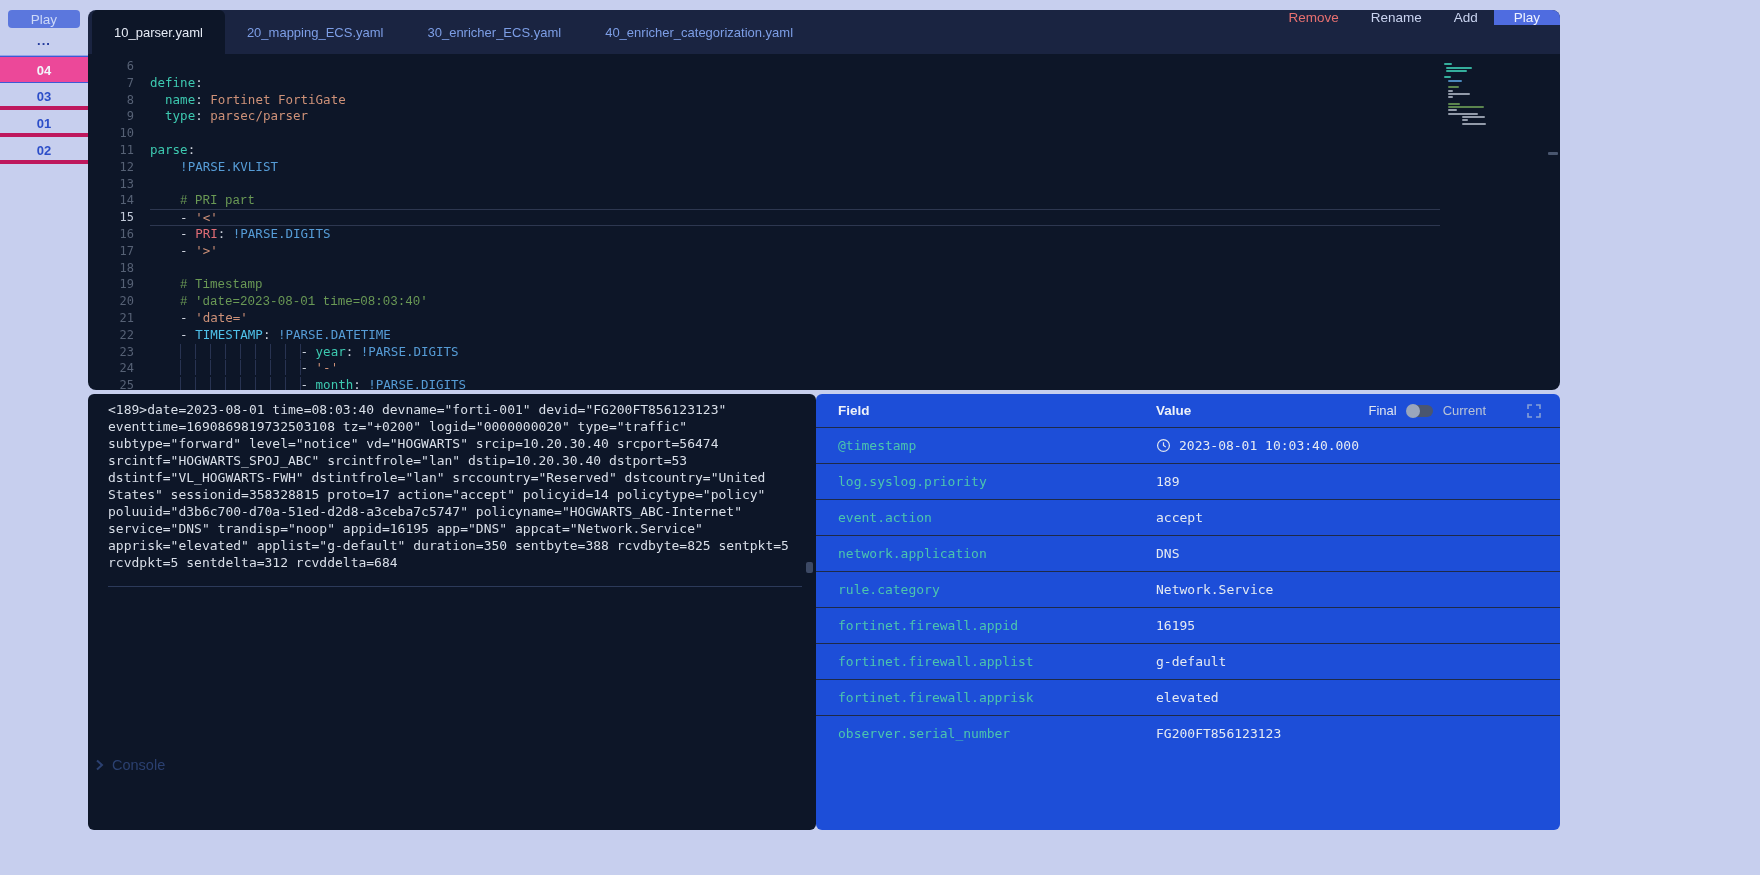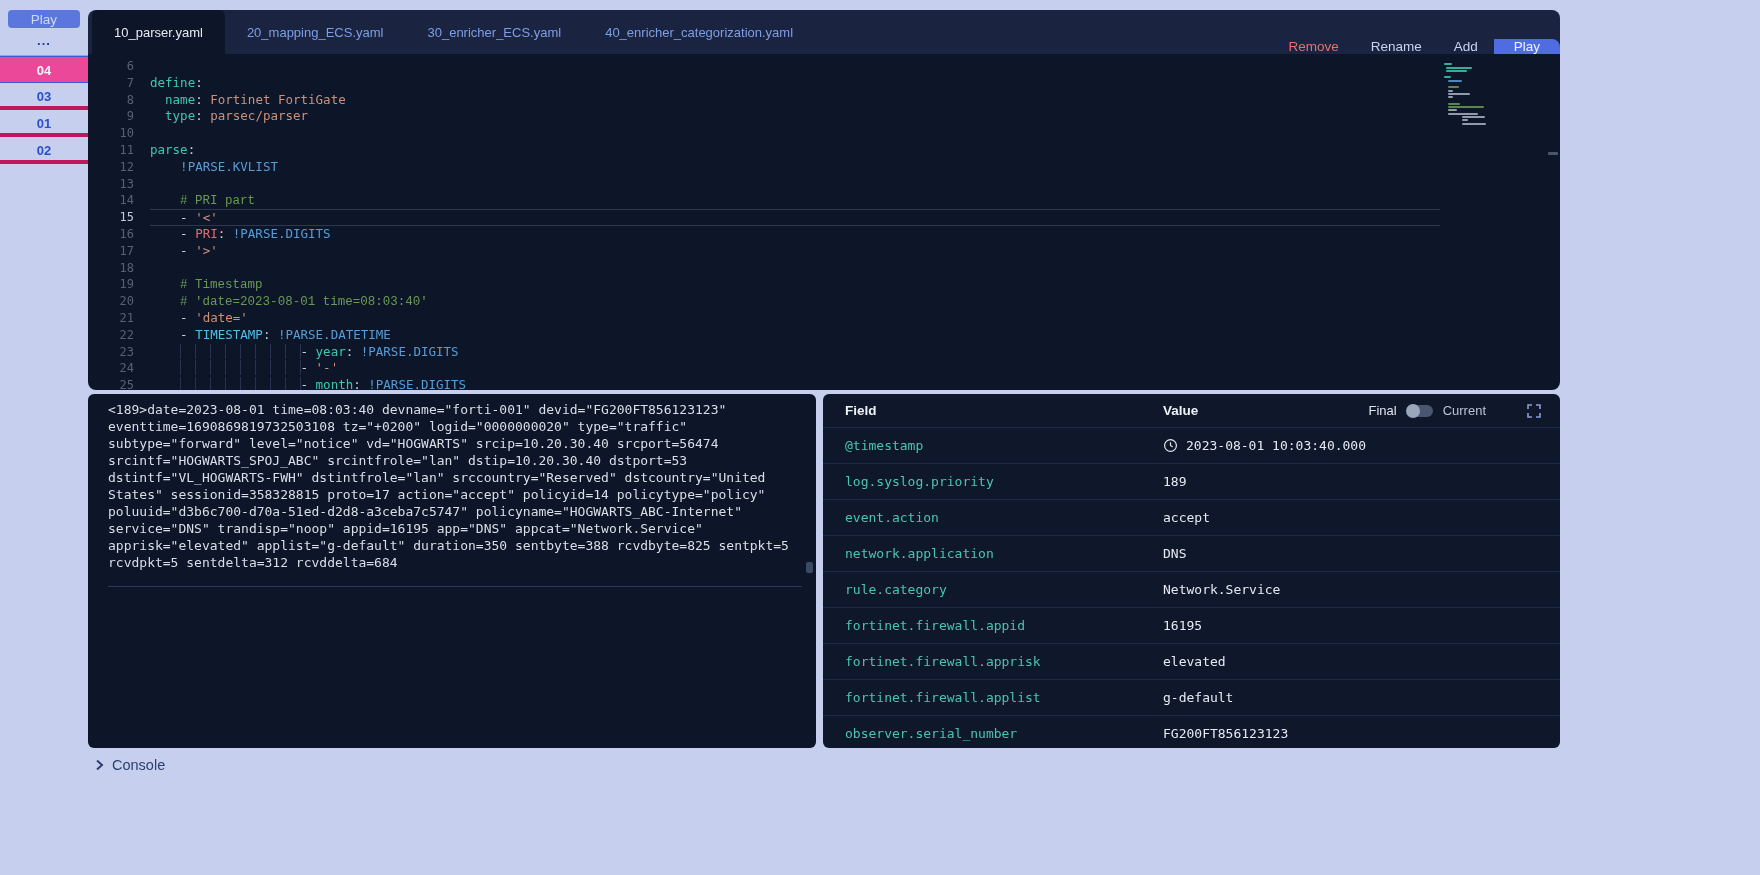--- a/index.html
+++ b/index.html
@@ -16,21 +16,21 @@
   .sidebar-items { margin-top:4px; border-top:1px solid #93a3e6; }
   .side-item { height:27px; line-height:27px; text-align:center; font-size:13px; font-weight:600; color:#2c4ec8;
                border-bottom:4px solid #be185d; cursor:pointer; }
   .side-item.selected { background:#ec4899; color:#f2f5fb; border-top:1px solid #3c5ad6; border-bottom:1px solid #3c5ad6; }
 
   
   .main { position:absolute; left:88px; top:10px; width:1472px; height:380px; border-radius:8px; }
   .tabbar { display:flex; align-items:stretch; height:44px; background:#1a2441; border-radius:8px 8px 0 0; padding-left:4px; }
   .tab { padding:0 22px; display:flex; align-items:center; font-size:13px; color:#7d9ee6; white-space:nowrap; cursor:pointer; }
   .tab.active { background:#0d1628; color:#e6ebf5; border-radius:6px 6px 0 0; }
-  .tab-actions { margin-left:auto; display:flex; align-items:flex-end; }
+  .tab-actions { margin-left:auto; display:flex; align-items:flex-start; }
   .act { background:none; border:none; font-size:13.5px; color:#c9d3ef; padding:0 16px; cursor:pointer;
          font-family:"Liberation Sans",sans-serif; }
   .act.remove { color:#e77070; }
   .act.save { background:#4f6ce0; color:#eef2ff; padding:0 20px; border-radius:0 8px 0 0; }
 
   .editor { position:absolute; top:44px; left:0; right:0; bottom:0; background:#0d1628; overflow:hidden;
             padding-top:4px; border-radius:0 0 8px 8px; }
   .cline { display:flex; height:16.8px; line-height:16.8px; font-family:"DejaVu Sans Mono",monospace;
            font-size:12.5px; white-space:pre; }
   .gut { flex:none; width:62px; padding-right:16px; text-align:right; color:#566175; font-size:12px; }
@@ -44,29 +44,29 @@
   .tk-plain { color:#cdd3dd; }
   .tk-red   { color:#e06c75; }
   .tk-cyan  { color:#4fc1e9; }
   .tk-guide { background:repeating-linear-gradient(to right,#283352 0,#283352 1px,transparent 1px,transparent 15px); }
 
   .minimap { position:absolute; top:6px; right:16px; width:100px; }
   .mm-line { height:2px; margin-bottom:1.3px; border-radius:1px; opacity:.85; }
   .scroll-thumb { position:absolute; right:2px; top:98px; width:10px; height:3px; background:#49566f; border-radius:1px; }
 
   
-  .bottom { position:absolute; left:88px; top:394px; width:1472px; height:354px; display:flex; gap:7px; }
+  .bottom { position:absolute; left:88px; top:394px; width:1472px; height:436px; display:flex; }
   .log-panel { width:728px; flex:none; background:#0d1628; border-radius:6px; padding:7px 14px 0 20px;
                font-family:"DejaVu Sans Mono",monospace; font-size:13px; line-height:17px; color:#d9dfe9;
                position:relative; overflow:hidden; }
   .log-line { white-space:pre; }
   .log-caret-line { height:16px; border-bottom:1px solid #2c3a5a; }
   .log-scroll-nub { position:absolute; right:3px; top:168px; width:7px; height:11px; background:#3c4965; border-radius:2px; }
 
-  .fields-panel { flex:1; background:#0f172a; border-radius:6px; overflow:hidden; display:flex; flex-direction:column; }
+  .fields-panel { flex:1; background:#1d4ed8; border-radius:6px; overflow:hidden; display:flex; flex-direction:column; }
   .fields-header { display:flex; align-items:center; height:33px; padding:0 18px 0 22px; flex:none; }
   .fh-field { width:318px; flex:none; font-weight:700; font-size:13.5px; color:#edf1f8; }
   .fh-value { flex:1; font-weight:700; font-size:13.5px; color:#edf1f8; }
   .fh-final { font-size:13px; color:#dfe5f0; margin-right:10px; }
   .toggle { width:26px; height:12px; border-radius:7px; background:#4a5670; position:relative; margin-right:10px; flex:none; cursor:pointer; }
   .toggle-knob { position:absolute; left:-1px; top:-1px; width:14px; height:14px; border-radius:50%; background:#9aa6bc; }
   .fh-current { font-size:13px; color:#b9c3d6; margin-right:40px; }
   .expand-btn { background:none; border:none; cursor:pointer; padding:0; line-height:0; }
   .field-row { display:flex; align-items:center; height:36px; padding:0 18px 0 22px; border-top:1px solid #1e2a49; flex:none; }
   .fr-name { width:318px; flex:none; font-family:"DejaVu Sans Mono",monospace; font-size:13px; color:#4cc5ae; }
@@ -228,29 +228,29 @@
               <span>Network.Service</span>
             </span>
           </div>
           <div class="field-row">
             <span class="fr-name">fortinet.firewall.appid</span>
             <span class="fr-value">
               <span>16195</span>
             </span>
           </div>
           <div class="field-row">
+            <span class="fr-name">fortinet.firewall.applist</span>
+            <span class="fr-value">
+              <span>g-default</span>
+            </span>
+          </div>
+          <div class="field-row">
             <span class="fr-name">fortinet.firewall.apprisk</span>
             <span class="fr-value">
               <span>elevated</span>
-            </span>
-          </div>
-          <div class="field-row">
-            <span class="fr-name">fortinet.firewall.applist</span>
-            <span class="fr-value">
-              <span>g-default</span>
             </span>
           </div>
           <div class="field-row">
             <span class="fr-name">observer.serial_number</span>
             <span class="fr-value">
               <span>FG200FT856123123</span>
             </span>
           </div>
         </div>
     </div>

